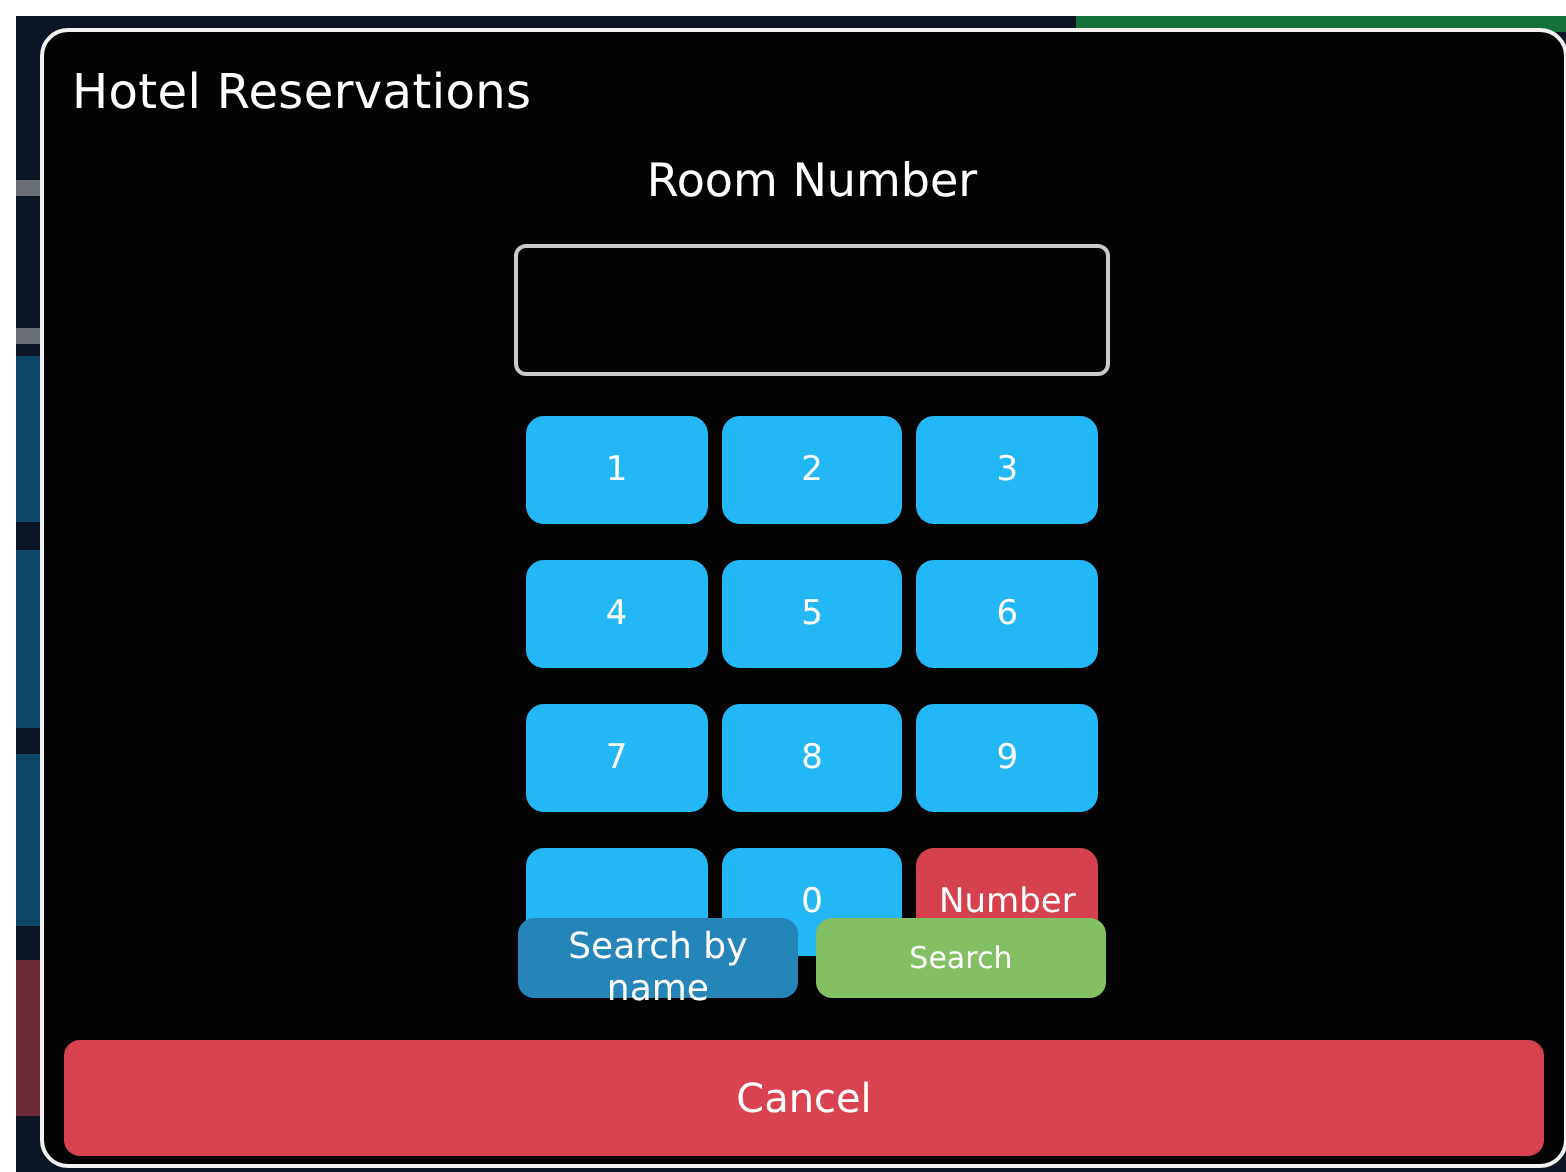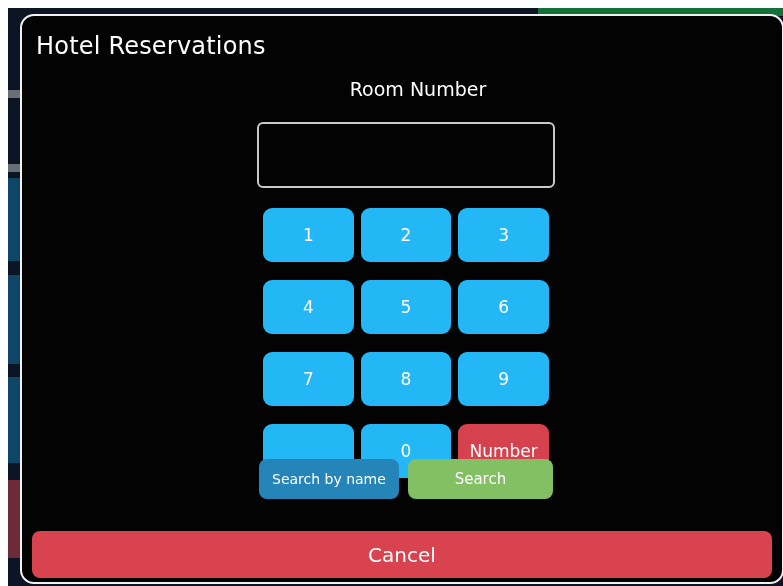--- a/index.html
+++ b/index.html
@@ -27,22 +27,22 @@
     color:#ffffff;
   }
   .modal-title {
     position:absolute; left:10px; top:12px;
     font-size:24px; color:#ffffff; letter-spacing:0.2px;
   }
 
   .pad-col { position:absolute; left:50%; top:0; width:302px; margin-left:-147px; height:100%; }
 
   .field-label {
-    position:absolute; left:12px; top:58px; width:100%;
-    text-align:center; font-size:19px; color:#ffffff;
+    position:absolute; left:0; top:58px; width:100%;
+    text-align:center; font-size:23px; color:#ffffff;
   }
   .room-input {
     position:absolute; left:2px; top:106px; width:298px; height:66px;
     background:#030303; border:2px solid #c9c9c9; border-radius:6px;
     color:#ffffff; font-size:22px; padding:0 12px;
     font-family:"DejaVu Sans","Liberation Sans",sans-serif;
   }
 
   .keypad { position:absolute; left:0; top:184px; width:302px; }
   .key-row { display:flex; gap:7px; margin-bottom:10px; }
@@ -50,31 +50,31 @@
     width:96px; height:54px; border:none; border-radius:9px;
     background:#23b7f5; color:#ffffff; font-size:17px;
     font-family:"DejaVu Sans","Liberation Sans",sans-serif;
     cursor:pointer; display:flex; align-items:center; justify-content:center;
   }
   .key-clear { background:#d5424e; }
 
   .action-row { position:absolute; left:0; top:439px; width:302px; display:flex; gap:9px; }
   .btn-search-name {
     width:160px; height:40px; border:none; border-radius:8px;
-    background:#2585b8; color:#ffffff; font-size:14px;
+    background:#2585b8; color:#ffffff; font-size:18px;
     font-family:"DejaVu Sans","Liberation Sans",sans-serif; cursor:pointer;
   }
   .btn-search {
     width:166px; height:40px; border:none; border-radius:8px;
     background:#83bf63; color:#ffffff; font-size:15px;
     font-family:"DejaVu Sans","Liberation Sans",sans-serif; cursor:pointer;
   }
 
   .btn-cancel {
-    position:absolute; left:10px; right:10px; bottom:4px; height:47px;
+    position:absolute; left:10px; right:10px; bottom:4px; height:58px;
     border:none; border-radius:8px; background:#d9434f; color:#ffffff;
     font-size:20px; font-family:"DejaVu Sans","Liberation Sans",sans-serif;
     cursor:pointer;
   }
 </style>
 </head>
 <body>
 
 <div class="screen">
 

